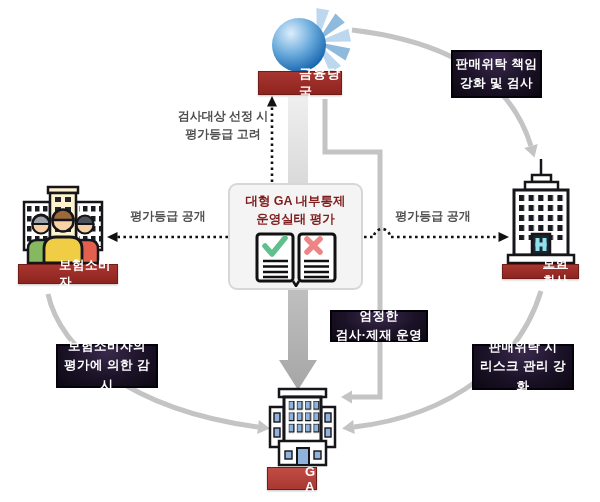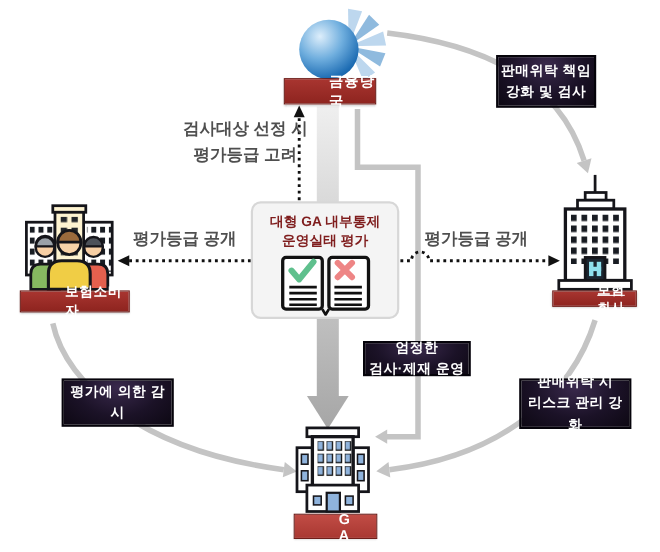--- a/index.html
+++ b/index.html
@@ -23,21 +23,21 @@
   
   .callout {
     position:absolute; display:flex; flex-direction:column; align-items:center; justify-content:center;
     background:radial-gradient(ellipse at 50% 15%, #39294c 0%, #1b1227 55%, #0d0813 100%);
     color:#ffffff; font-weight:bold; font-size:12.5px; line-height:1.55;
     border:2px solid #05030a; text-align:center; letter-spacing:.5px; box-sizing:border-box;
   }
 
   
   .grayText {
-    position:absolute; color:#4f4f4f; font-weight:bold; font-size:15px;
+    position:absolute; color:#4f4f4f; font-weight:bold; font-size:12px;
     line-height:1.5; text-align:center;
   }
 
   
   .centerbox {
     position:absolute; left:228px; top:183px; width:135px; height:107px;
     background:#f4f4f4; border:2px solid #d7d7d7; border-radius:9px;
     box-sizing:border-box; display:flex; flex-direction:column; align-items:center;
     padding-top:7px;
   }
@@ -195,31 +195,32 @@
       <g stroke="#111" stroke-width="2.4">
         <path d="M 11 30 H 36 M 11 35.5 H 36 M 11 41 H 36 M 11 46 H 36"></path>
         <path d="M 52 30 H 77 M 52 35.5 H 77 M 52 41 H 77 M 52 46 H 77"></path>
       </g>
     </svg>
   </div>
 
   <div class="redlabel" style="left:258px; top:71px; width:84px; height:24px;">금융당국</div>
   <div class="redlabel" style="left:18px; top:264px; width:100px; height:20px; font-size:12.5px; letter-spacing:.5px;">보험소비자</div>
   <div class="redlabel" style="left:502px; top:264px; width:77px; height:15px; font-size:12px; letter-spacing:.5px;text-decoration:underline;">보험회사</div>
-  <div class="redlabel ga" style="left:267px; top:467px; width:76px; height:23px;">G A</div>
+  <div class="redlabel ga" style="left:267px; top:467px; width:50px; height:23px;">G A</div>
 
   <div class="callout" style="left:451px; top:50px; width:91px; height:48px;">
     <span>판매위탁 책임</span>
     <span>강화 및 검사</span>
   </div>
   <div class="callout" style="left:330px; top:310px; width:98px; height:32px;">
     <span>엄정한</span>
     <span>검사·제재 운영</span>
   </div>
   <div class="callout" style="left:56px; top:344px; width:102px; height:44px;">
+    <span>보험소비자의</span>
     <span>평가에 의한 감시</span>
   </div>
   <div class="callout" style="left:472px; top:344px; width:102px; height:46px;">
     <span>판매위탁 시</span>
     <span>리스크 관리 강화</span>
   </div>
 
   <div class="grayText" style="left:158px; top:107px; width:130px;">
     <div>검사대상 선정 시</div>
     <div>평가등급 고려</div>

